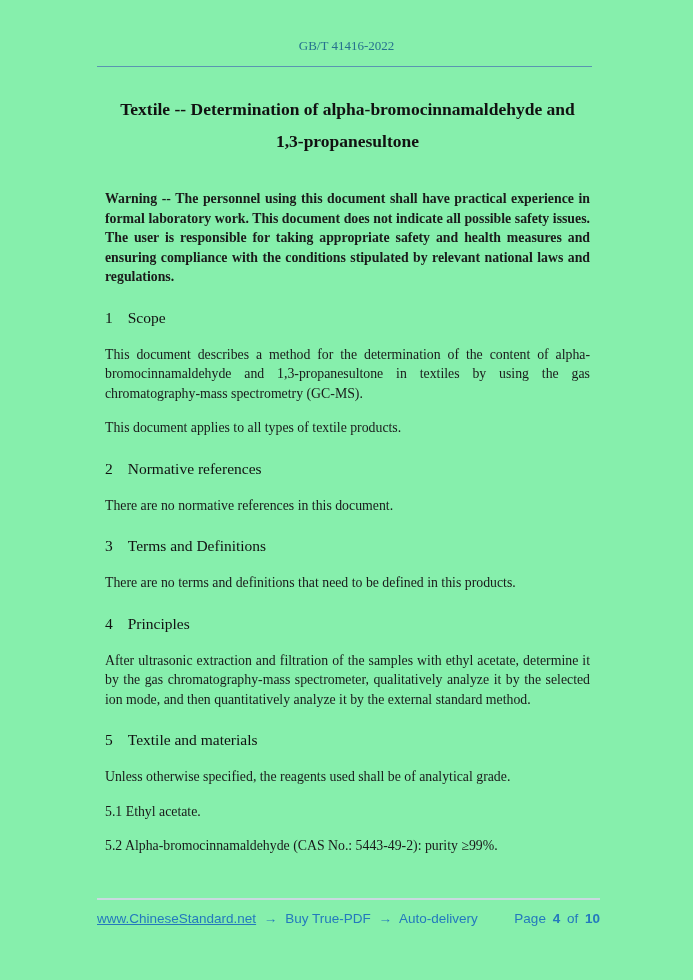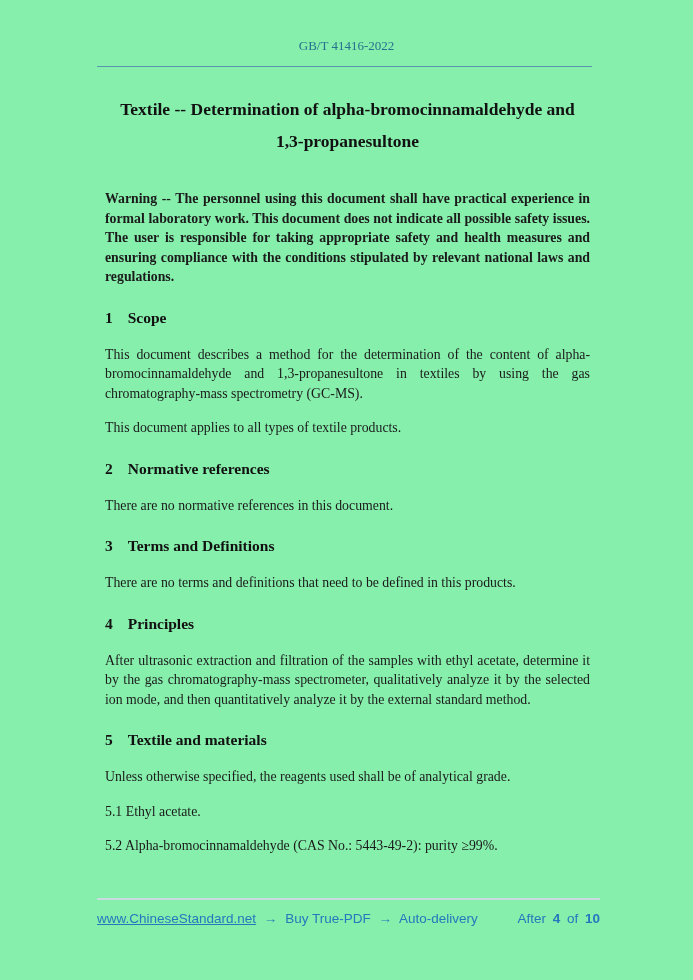--- a/index.html
+++ b/index.html
@@ -44,21 +44,21 @@
   .warning {
     margin-top: 32px;
     font-size: 13.8px;
     font-weight: bold;
     line-height: 19.5px;
     text-align: justify;
   }
   h2.sec-heading {
     margin-top: 22px;
     font-size: 15.5px;
-    font-weight: bold;
+    font-weight: normal;
     line-height: 18px;
     color: #111111;
   }
   h2.sec-heading .sec-num { margin-right: 15px; }
   p.body-para {
     margin-top: 18px;
     font-size: 13.8px;
     line-height: 19.5px;
     text-align: justify;
   }
@@ -127,20 +127,20 @@
 
   <footer class="doc-footer">
     <div class="footer-left">
       <span class="footer-site">www.ChineseStandard.net</span>
       <span>→</span>
       <span>Buy True-PDF</span>
       <span>→</span>
       <span>Auto-delivery</span>
     </div>
     <div class="footer-right">
-      <span>After</span>
+      <span>Page</span>
       <b>4</b>
       <span>of</span>
       <b>10</b>
     </div>
   </footer>
 
 </div>
 
 </body></html>

